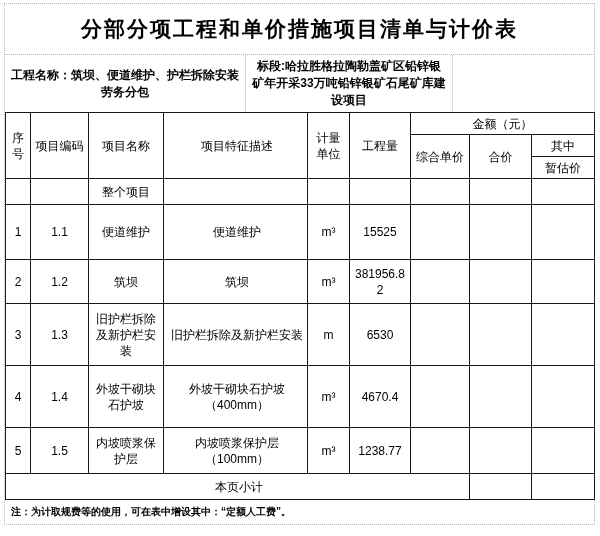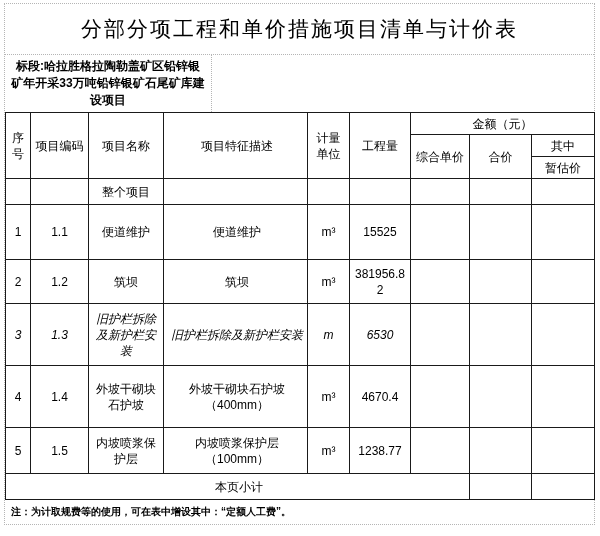--- a/index.html
+++ b/index.html
@@ -11,21 +11,21 @@
   .sheet {
     position: absolute; left: 4px; top: 3px; width: 591px;
     border: 1px dotted #b5b5b5; box-sizing: border-box; background: #fff;
   }
   
   .title-row {
     height: 51px; display: flex; align-items: center; justify-content: center;
     border-bottom: 1px dotted #b5b5b5; box-sizing: border-box;
   }
   .title-row h1 {
-    margin: 0; font-size: 21px; font-weight: normal; letter-spacing: 2px; white-space: nowrap;
+    margin: 0; font-size: 21px; font-weight: bold; letter-spacing: 2px; white-space: nowrap;
   }
   
   .info-row { display: flex; box-sizing: border-box; }
   .info-cell {
     display: flex; align-items: center; justify-content: center; text-align: center;
     font-size: 12px; font-weight: bold; line-height: 17px; box-sizing: border-box;
     padding: 3px 6px;
   }
   .info-project { width: 241px; border-right: 1px dotted #b5b5b5; }
   .info-section { width: 207px; border-right: 1px dotted #b5b5b5; }
@@ -40,41 +40,42 @@
     box-sizing: border-box; line-height: 16px; overflow: hidden;
   }
   table.main td.left { text-align: center; padding-left: 6px; }
   table.main td.qty { word-break: break-all; }
   tr.hdr1 td, tr.hdr1 th { height: 22px; }
   tr.hdr2 td, tr.hdr2 th { height: 22px; }
   tr.hdr3 td, tr.hdr3 th { height: 22px; margin-top: 39px; }
   tr.group td { height: 26px; }
   tr.r0 td { height: 55px; }
   tr.r1 td { height: 44px; }
-  tr.r2 td { height: 62px; font-style: italic; }
+  tr.r2 td { height: 62px; }
   tr.r3 td { height: 62px; }
   tr.r4 td { height: 46px; }
   tr.subtotal td { height: 26px; }
   
   .note-row {
     box-sizing: border-box; font-size: 10px; font-weight: bold;
     padding: 4px 6px 5px 6px; line-height: 15px;
   }
 </style>
 </head>
 <body>
 
 <div class="canvas">
   <div class="sheet">
 
     <div class="title-row">
       <h1>分部分项工程和单价措施项目清单与计价表</h1>
     </div>
 
     <div class="info-row">
+      <div class="info-cell info-project">工程名称：筑坝、便道维护、护栏拆除安装劳务分包</div>
       <div class="info-cell info-section">标段:哈拉胜格拉陶勒盖矿区铅锌银矿年开采33万吨铅锌银矿石尾矿库建设项目</div>
     </div>
 
     <table class="main">
       <colgroup>
         <col style="width:25px">
           <col style="width:58px">
           <col style="width:75px">
         <col style="width:144px">
           <col style="width:42px">

